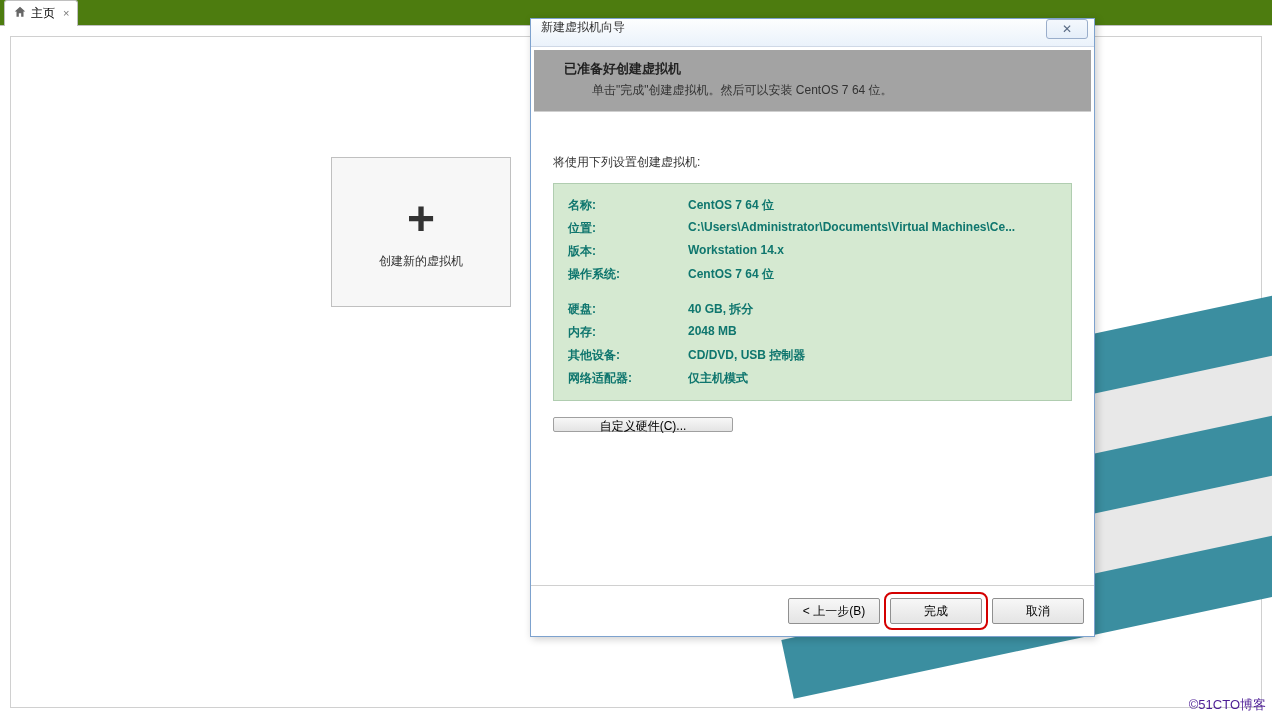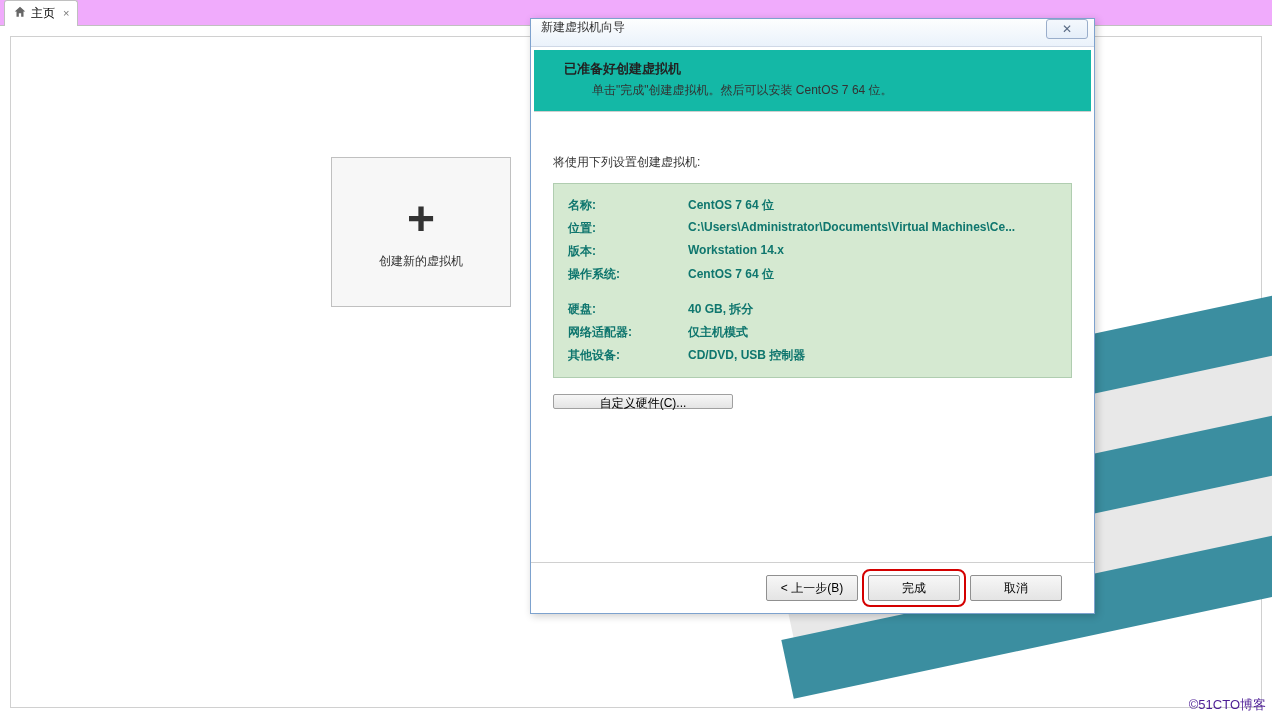--- a/index.html
+++ b/index.html
@@ -8,21 +8,21 @@
       font-size: 12px;
       background: #ffffff;
       width: 1272px;
       height: 718px;
       position: relative;
       overflow: hidden;
     }
     
     .tab-bar {
       height: 26px;
-      background: #f0abfc;
+      background: #4d7c0f;
       border-bottom: 1px solid #c0c0c0;
       display: flex;
       align-items: center;
     }
     .tab {
       display: flex;
       align-items: center;
       background: #ffffff;
       border: 1px solid #c0c0c0;
       border-bottom: none;
@@ -108,21 +108,21 @@
       width: 42px; height: 20px;
       border: 1px solid #9aaecb;
       border-radius: 3px;
       background: linear-gradient(#f4f8fd, #e5eef9);
       display: flex; align-items: center; justify-content: center;
       font-family: Arial, sans-serif;
       color: #5a6b85;
       font-size: 12px;
     }
     .dialog-header {
-      background: #14b8a6;
+      background: #a3a3a3;
       padding: 10px 13px 12px 30px;
       border-bottom: 1px solid #cfcfcf;
       margin: 3px 3px 0 3px;
     }
     .dialog-header .hdr-title { font-weight: bold; font-size: 13px; color: #222; }
     .dialog-header .hdr-sub { margin-top: 4px; margin-left: 28px; font-size: 12px; color: #333; }
     .dialog-body { padding: 18px 22px 12px 22px; margin-top: 24px; }
     .intro-line { margin-bottom: 12px; color: #333; }
     .settings-box {
       background: #d5e9d1;
@@ -137,21 +137,21 @@
       margin-top: 16px;
       width: 180px; height: 15px;
       background: linear-gradient(#f7f7f7, #e4e4e4);
       border: 1px solid #a0a0a0;
       border-radius: 2px;
       cursor: pointer;
       font-size: 12px;
     }
     .dialog-footer {
       border-top: 1px solid #d0d0d0;
-      padding: 12px 32px;
+      padding: 12px 10px;
       display: flex;
       justify-content: flex-end;
       gap: 10px;
       margin-top: 140px;
     }
     .dlg-btn {
       width: 92px; height: 26px;
       background: linear-gradient(#f7f7f7, #e4e4e4);
       border: 1px solid #909090;
       border-radius: 2px;
@@ -227,26 +227,30 @@
       <div class="settings-row">
         <span class="lbl">操作系统:</span>
         <span class="val">CentOS 7 64 位</span>
       </div>
       <div class="settings-gap"></div>
       <div class="settings-row">
         <span class="lbl">硬盘:</span>
         <span class="val">40 GB, 拆分</span>
       </div>
       <div class="settings-row">
+        <span class="lbl">内存:</span>
+        <span class="val">2048 MB</span>
+      </div>
+      <div class="settings-row">
+        <span class="lbl">其他设备:</span>
+        <span class="val">CD/DVD, USB 控制器</span>
+      </div>
+      <div class="settings-row">
         <span class="lbl">网络适配器:</span>
         <span class="val">仅主机模式</span>
-      </div>
-      <div class="settings-row">
-        <span class="lbl">其他设备:</span>
-        <span class="val">CD/DVD, USB 控制器</span>
       </div>
     </div>
 
     <button class="custom-hw-btn">自定义硬件(C)...</button>
   </div>
 
   <div class="dialog-footer">
     <button class="dlg-btn">&lt; 上一步(B)</button>
     <button class="dlg-btn finish-highlight">完成</button>
     <button class="dlg-btn">取消</button>

